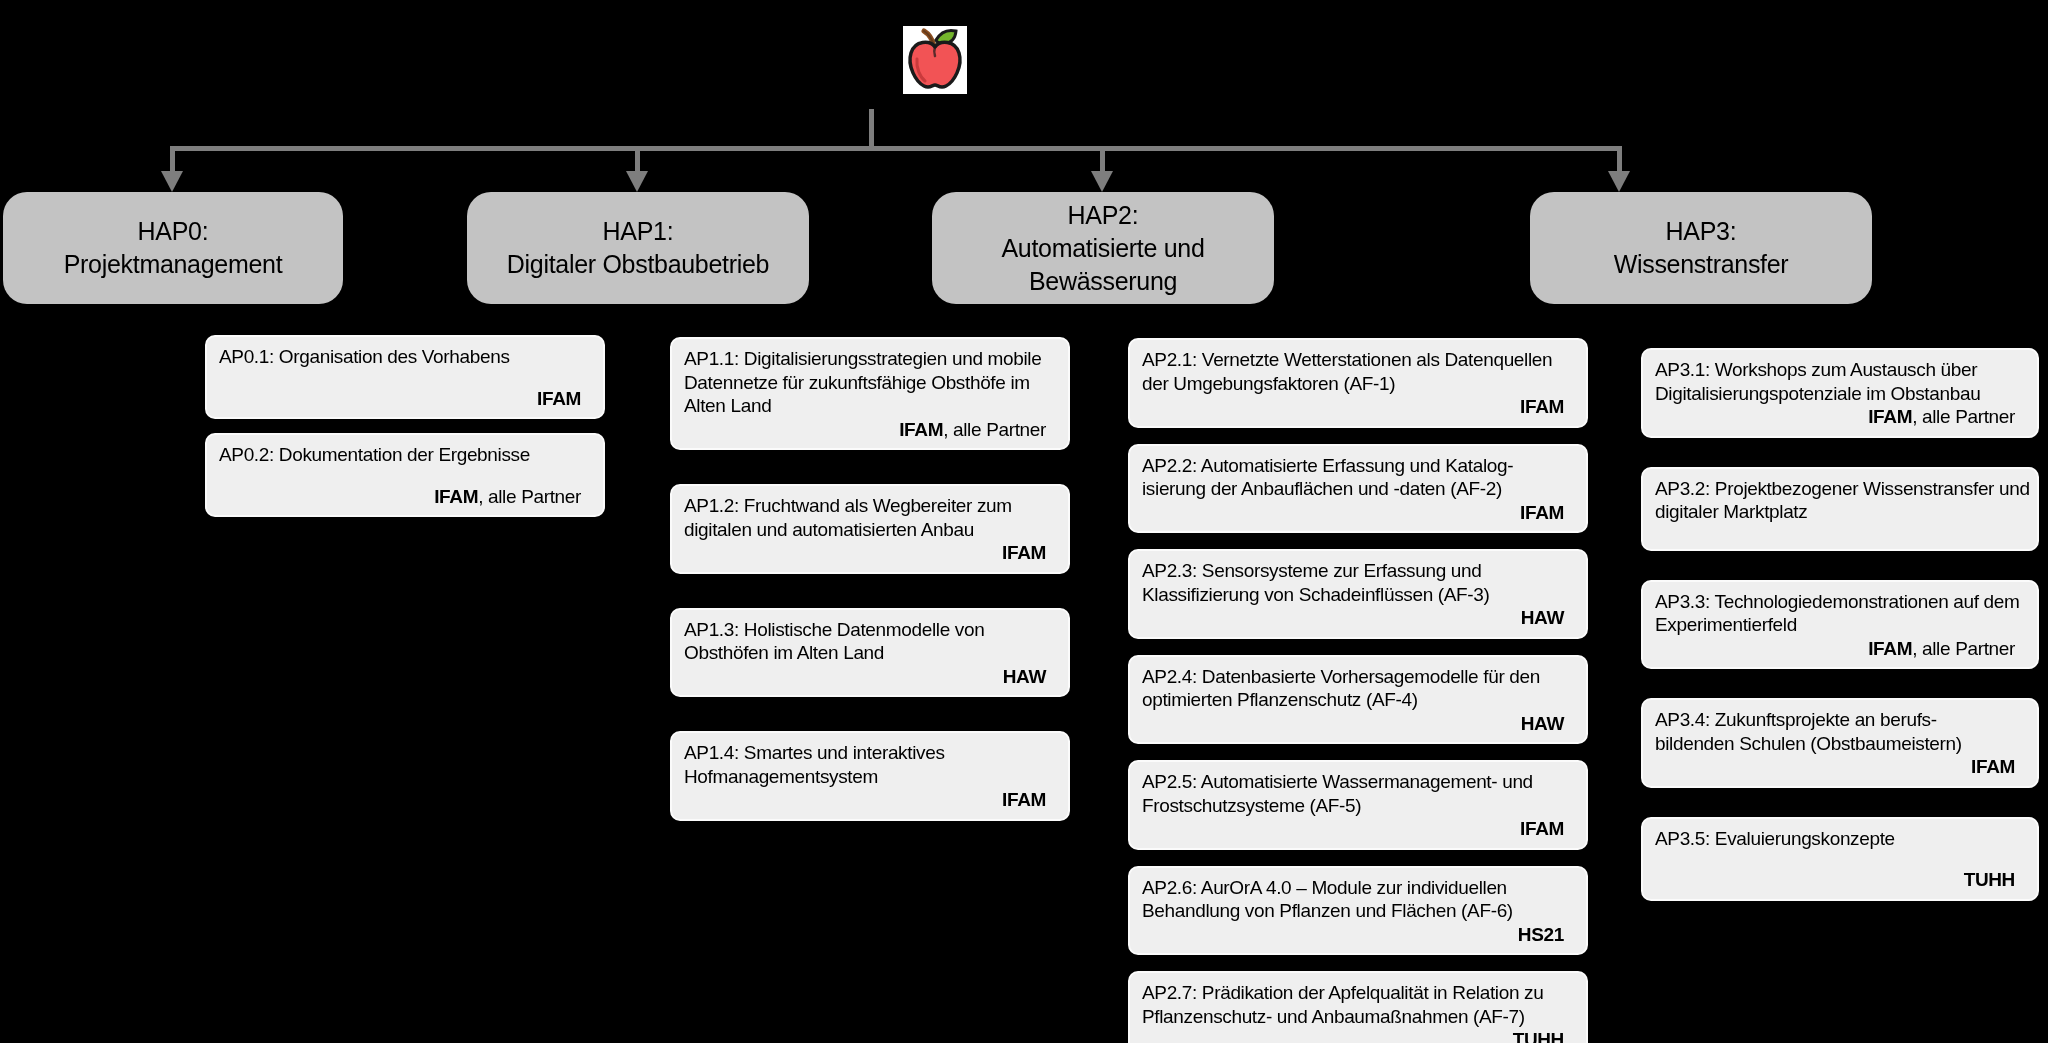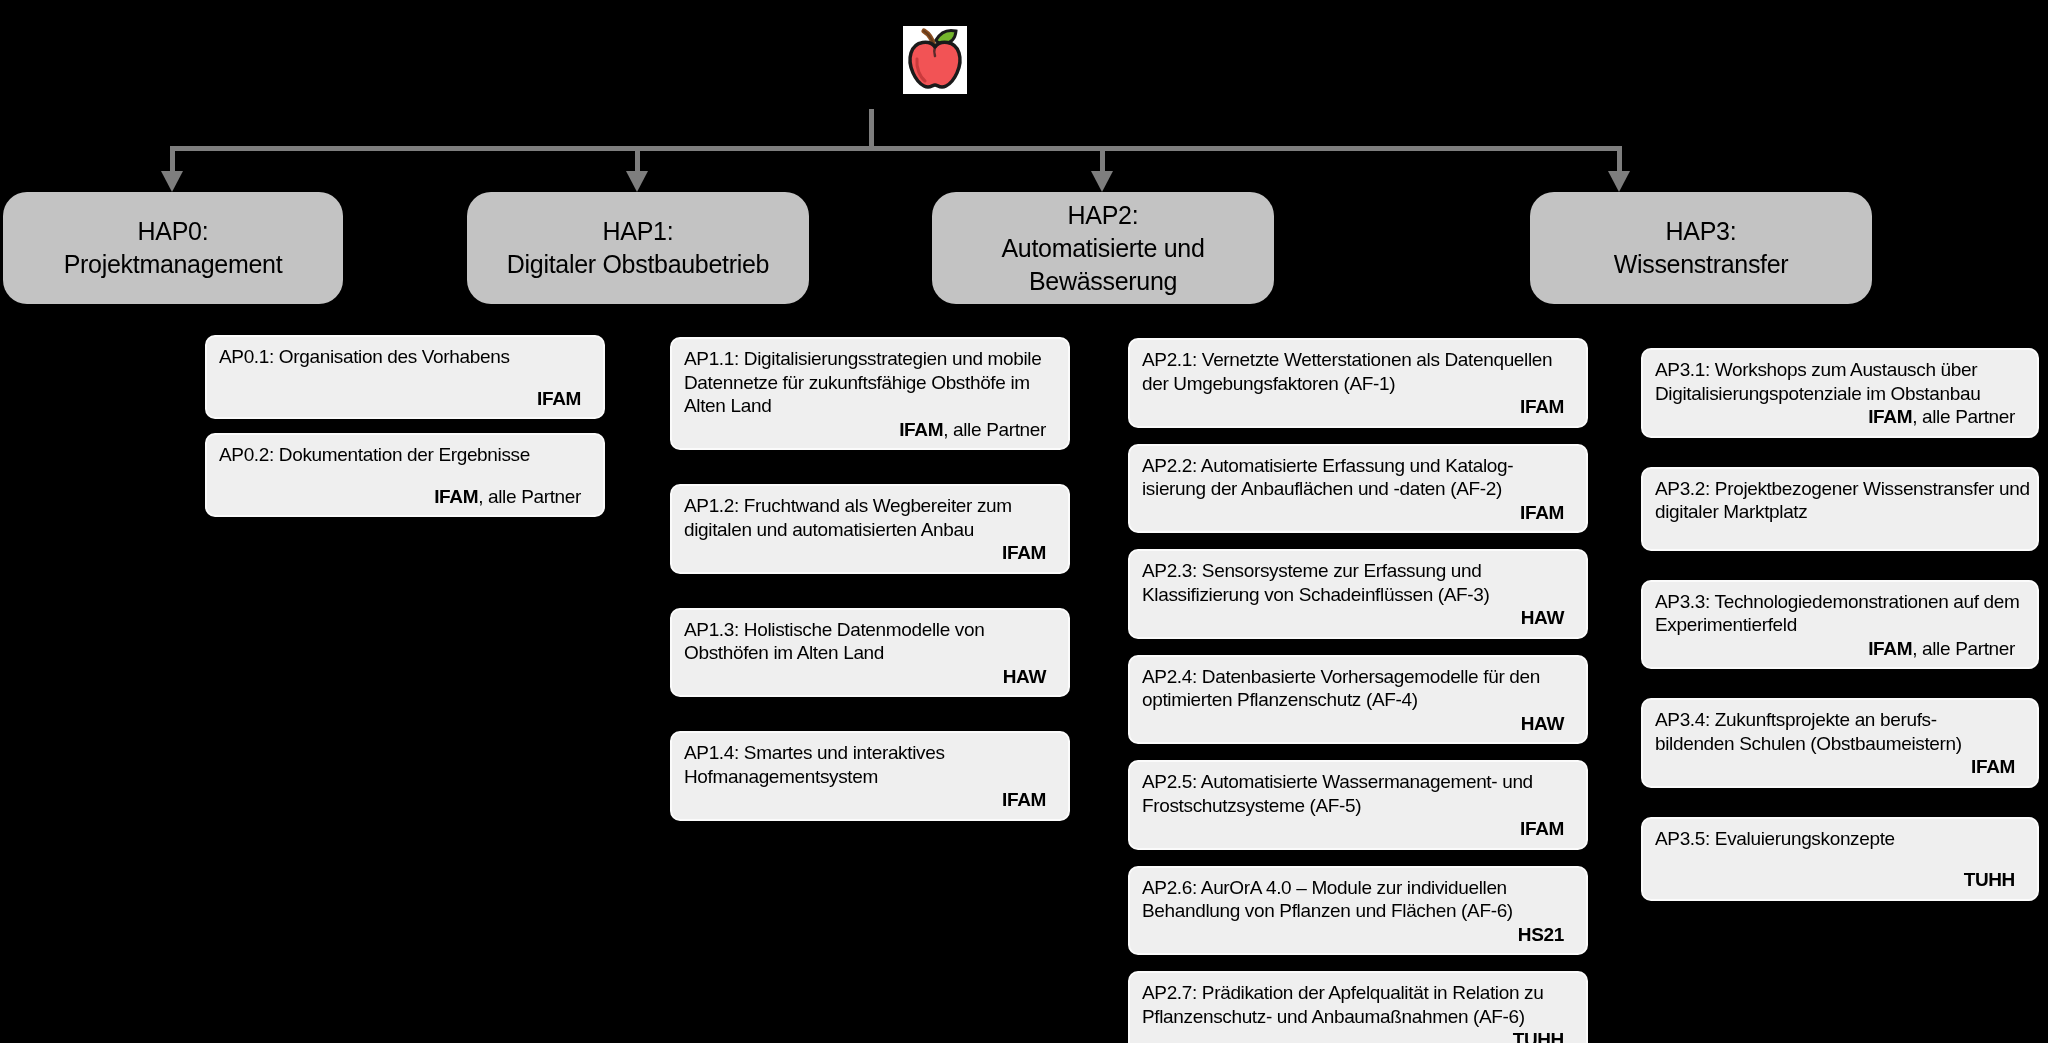--- a/index.html
+++ b/index.html
@@ -152,21 +152,21 @@
 Frostschutzsysteme (AF-5)</div>
       <div class="partner"><b>IFAM</b><span></span></div>
     </div>
       <div class="card">
       <div class="title">AP2.6: AurOrA 4.0 – Module zur individuellen
 Behandlung von Pflanzen und Flächen (AF-6)</div>
       <div class="partner"><b>HS21</b><span></span></div>
     </div>
       <div class="card bottom-space">
       <div class="title">AP2.7: Prädikation der Apfelqualität in Relation zu
-Pflanzenschutz- und Anbaumaßnahmen (AF-6)</div>
+Pflanzenschutz- und Anbaumaßnahmen (AF-7)</div>
       <div class="partner"><b>TUHH</b><span></span></div>
     </div>
     </div>
   <div class="col" id="col3">
       <div class="card">
       <div class="title">AP3.1: Workshops zum Austausch über
 Digitalisierungspotenziale im Obstanbau</div>
       <div class="partner"><b>IFAM</b><span>, alle Partner</span></div>
     </div>
       <div class="card">

